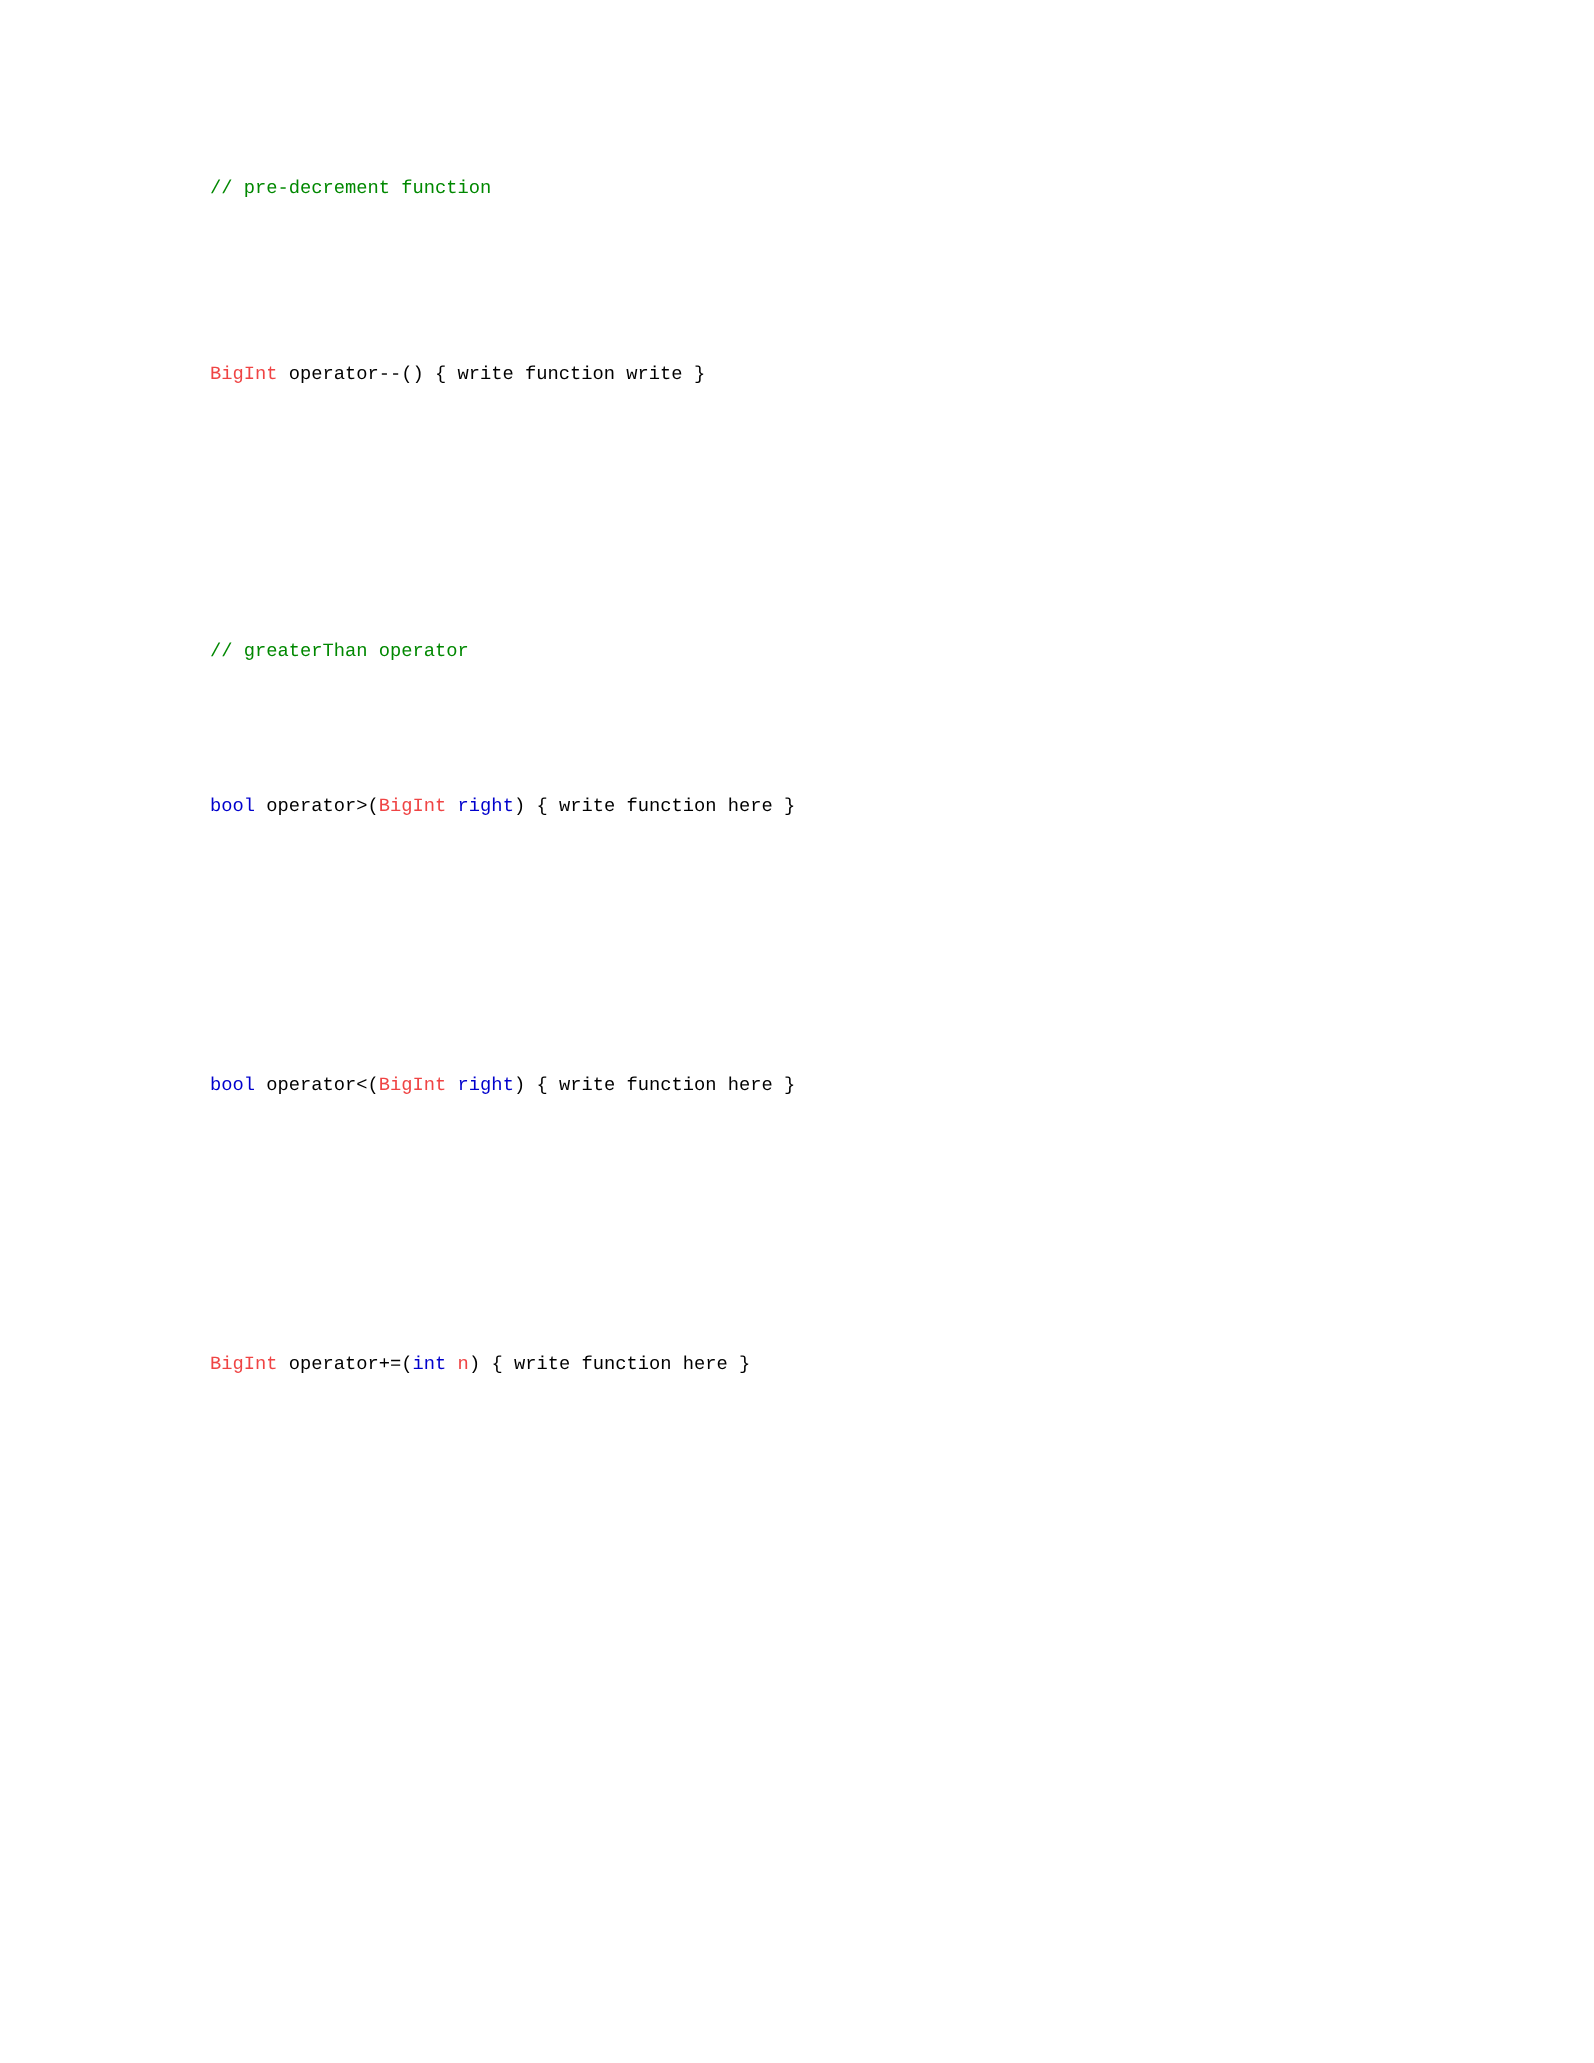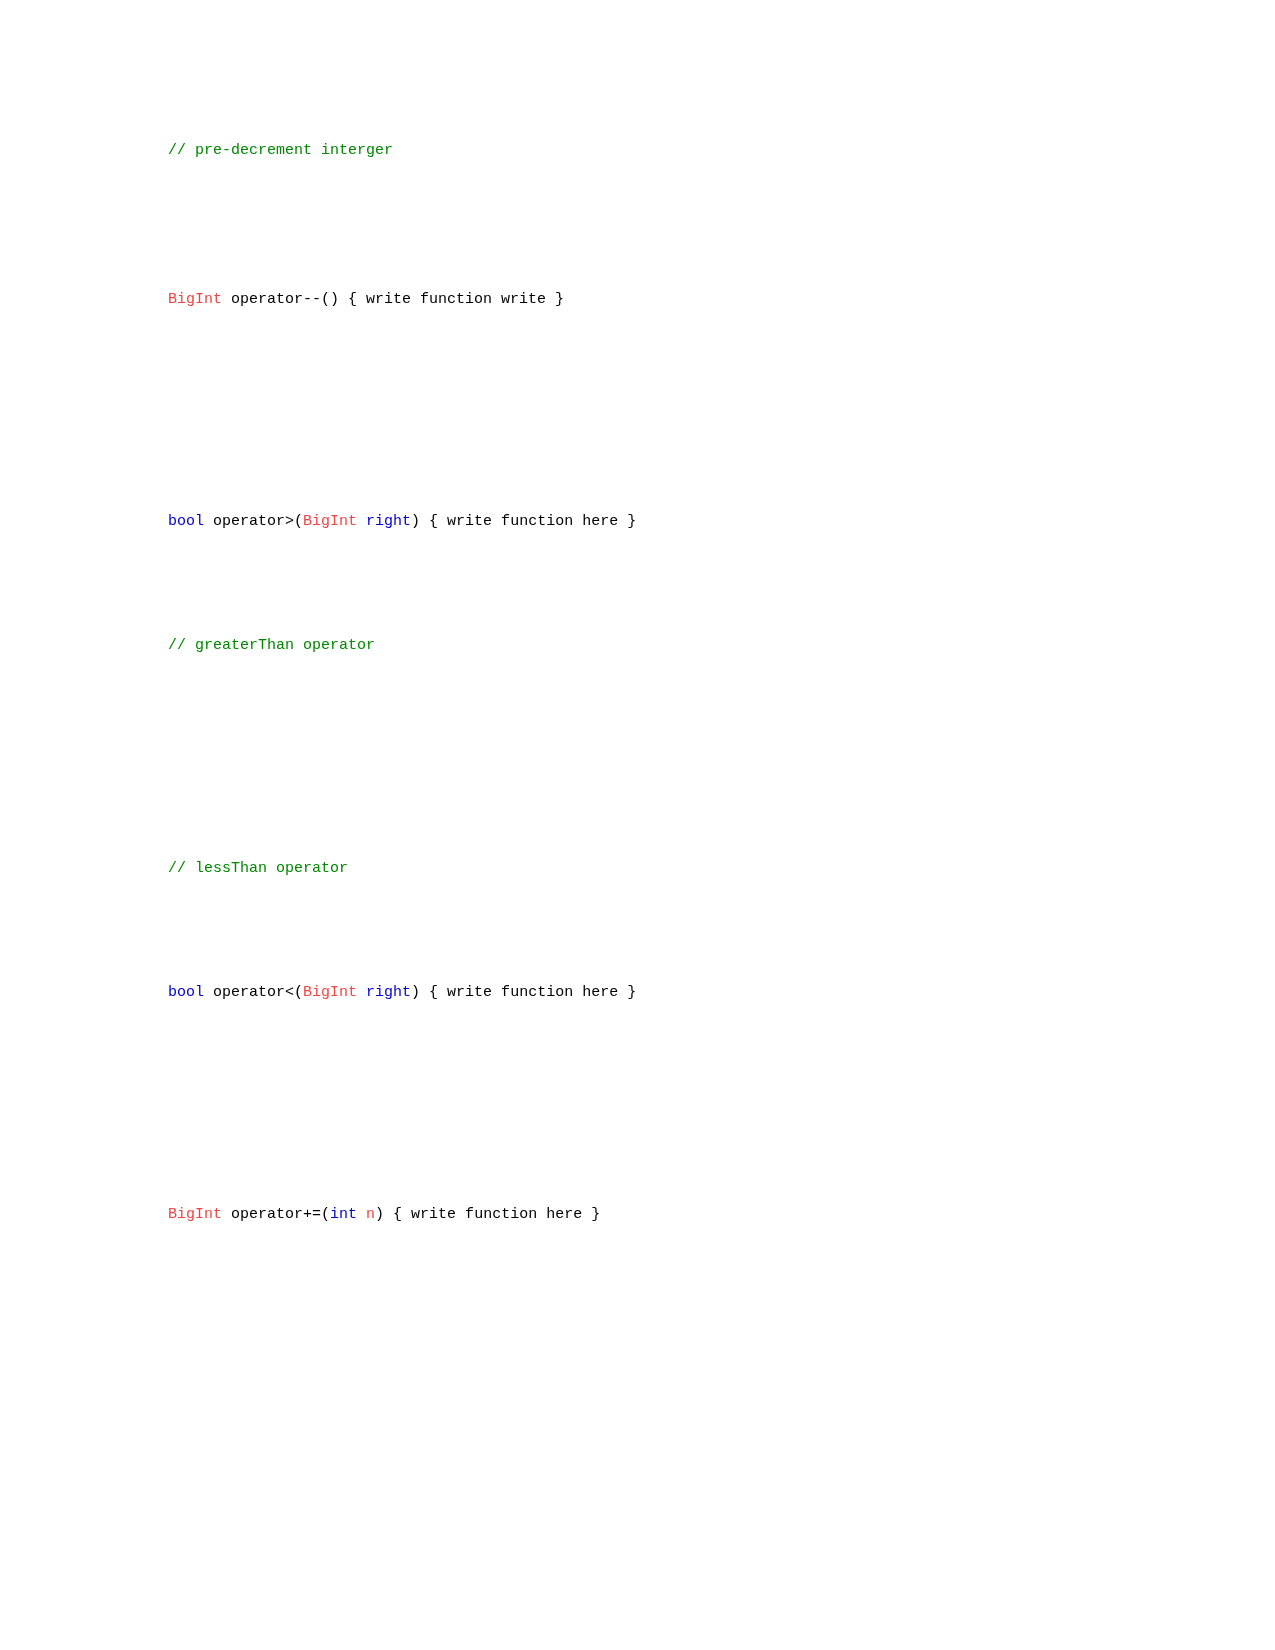--- a/index.html
+++ b/index.html
@@ -33,39 +33,36 @@
       display: block;
       white-space: pre;
     }
   </style>
 </head>
 <body>
 
 <div class="code-block">
   
   <span class="line">
-    <span class="green">        // pre-decrement interger</span>
+    <span class="green">        // pre-decrement function</span>
   </span>
   
   <span class="line">
     <span class="teal">        BigInt</span><span class="black"> operator--() { write function write }</span>
   </span>
   <span class="line"> </span>
   
   <span class="line">
-    <span class="blue">        bool</span><span class="black"> operator&gt;(</span><span class="teal">BigInt</span><span class="blue"> right</span><span class="black">) { write function here }</span>
+    <span class="green">        // greaterThan operator</span>
   </span>
   <span class="line">
-    <span class="green">        // greaterThan operator</span>
+    <span class="blue">        bool</span><span class="black"> operator&gt;(</span><span class="teal">BigInt</span><span class="blue"> right</span><span class="black">) { write function here }</span>
   </span>
   <span class="line"> </span>
   
-  <span class="line">
-    <span class="green">        // lessThan operator</span>
-  </span>
   <span class="line">
     <span class="blue">        bool</span><span class="black"> operator&lt;(</span><span class="teal">BigInt</span><span class="blue"> right</span><span class="black">) { write function here }</span>
   </span>
   <span class="line"> </span>
   
   <span class="line">
     <span class="teal">        BigInt</span><span class="black"> operator+=(</span><span class="blue">int</span><span class="teal"> n</span><span class="black">) { write function here }</span>
   </span>
   <span class="line"> </span>
   

